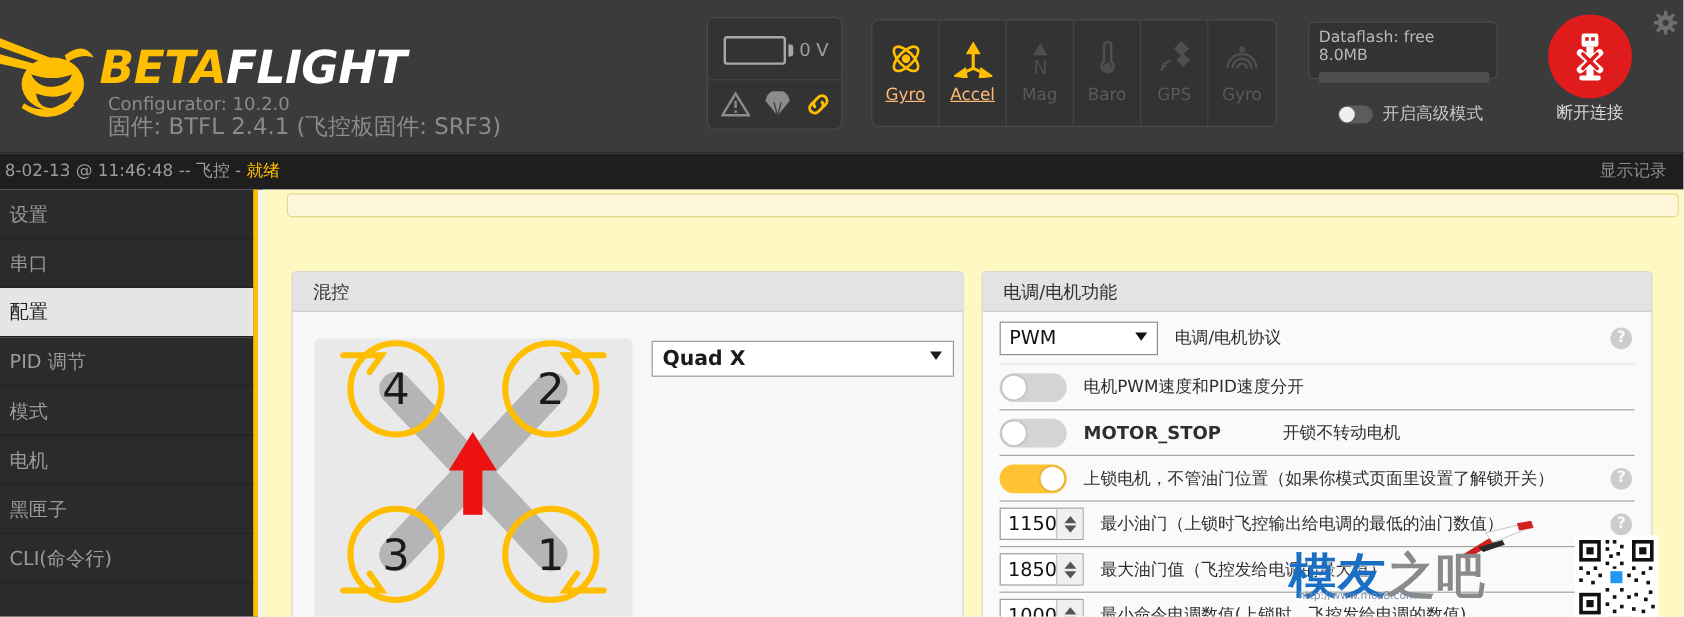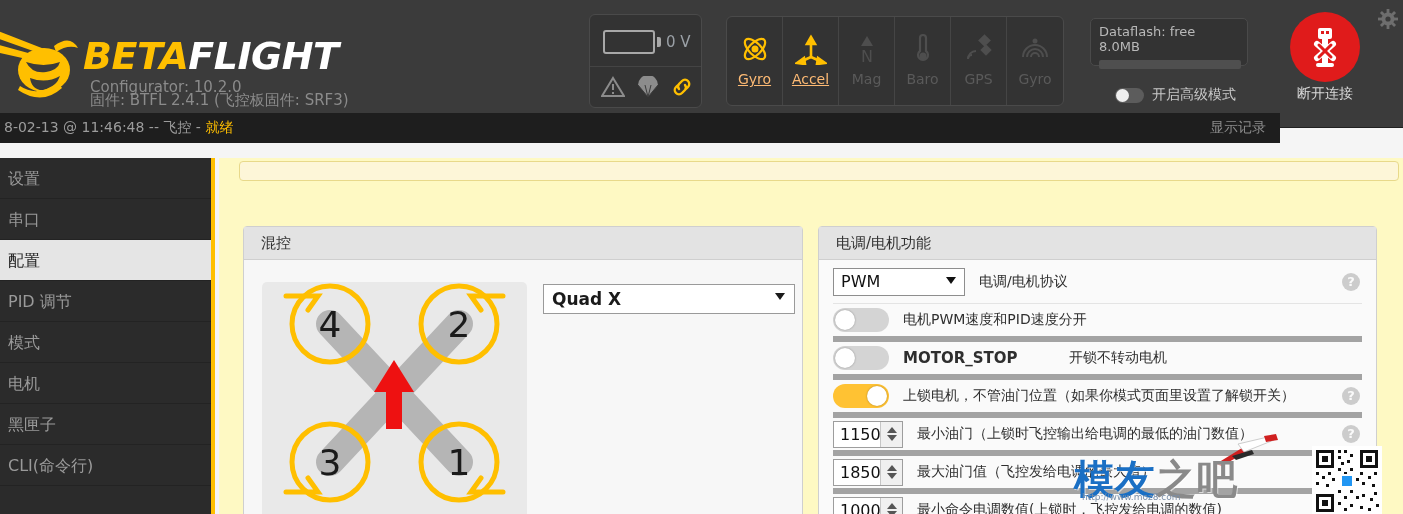--- a/index.html
+++ b/index.html
@@ -27,22 +27,22 @@
     font-family: "DejaVu Sans", sans-serif;
   }
   .brand .beta { color: #ffbf00; }
   .brand .flight { color: #ffffff; }
   .cfg-line {
     position: absolute; left: 90px; top: 70px;
     font-size: 15px; color: #8b8b8b; line-height: 19px;
     font-family: "DejaVu Sans", sans-serif;
   }
   .fw-line {
-    position: absolute; left: 90px; top: 83px;
-    font-size: 15px; color: #8b8b8b; line-height: 19px;
+    position: absolute; left: 90px; top: 89px;
+    font-size: 19px; color: #8b8b8b; line-height: 19px;
     font-family: "DejaVu Sans", sans-serif;
     text-align: right;
   }
 
   
   .battery-box {
     position: absolute; left: 589px; top: 14px;
     width: 113px; height: 94px;
     background: #333333; border: 1px solid #4a4a4a; border-radius: 6px;
   }
@@ -122,21 +122,21 @@
     margin: 0 auto; position: relative;
   }
   .disc-label {
     margin-top: 3px; font-size: 14px; color: #d8d8d8;
     font-family: "DejaVu Sans", sans-serif;
   }
   .gear-btn { position: absolute; left: 1378px; top: 9px; width: 20px; height: 20px; }
 
   
   .statusbar {
-    position: absolute; top: 113px; left: 0; width: 1280px; height: 30px;
+    position: absolute; top: 128px; left: 0; width: 1403px; height: 30px;
     background: #1e1e1e;
   }
   .status-text {
     position: absolute; left: 4px; top: 6px;
     font-size: 14px; color: #9c9c9c; white-space: nowrap;
     font-family: "DejaVu Sans", sans-serif;
   }
   .status-text .ok { color: #ffbf00; }
   .show-log {
     position: absolute; right: 14px; top: 6px;
@@ -206,21 +206,21 @@
     position: absolute; right: 9px; top: 8px;
     width: 0; height: 0;
     border-left: 5px solid transparent; border-right: 5px solid transparent;
     border-top: 7px solid #1a1a1a;
   }
 
   
   .esc-body { position: relative; height: 266px; background: #fafafa; padding: 0 14px; }
   .row {
     position: relative; height: 38px;
-    border-bottom: 6px solid #a3a3a3;
+    border-bottom: 1px solid #a3a3a3;
     display: flex; align-items: center;
   }
   .row.first { height: 44px; border-bottom: 1px solid #e4e4e4; }
   .row .desc {
     font-size: 14px; color: #2e2e2e; margin-left: 14px; white-space: nowrap;
     font-family: "DejaVu Sans", sans-serif;
   }
   .row .desc.bold { font-weight: bold; font-size: 15px; }
   .row .desc2 {
     font-size: 14px; color: #2e2e2e; position: absolute; left: 236px;

